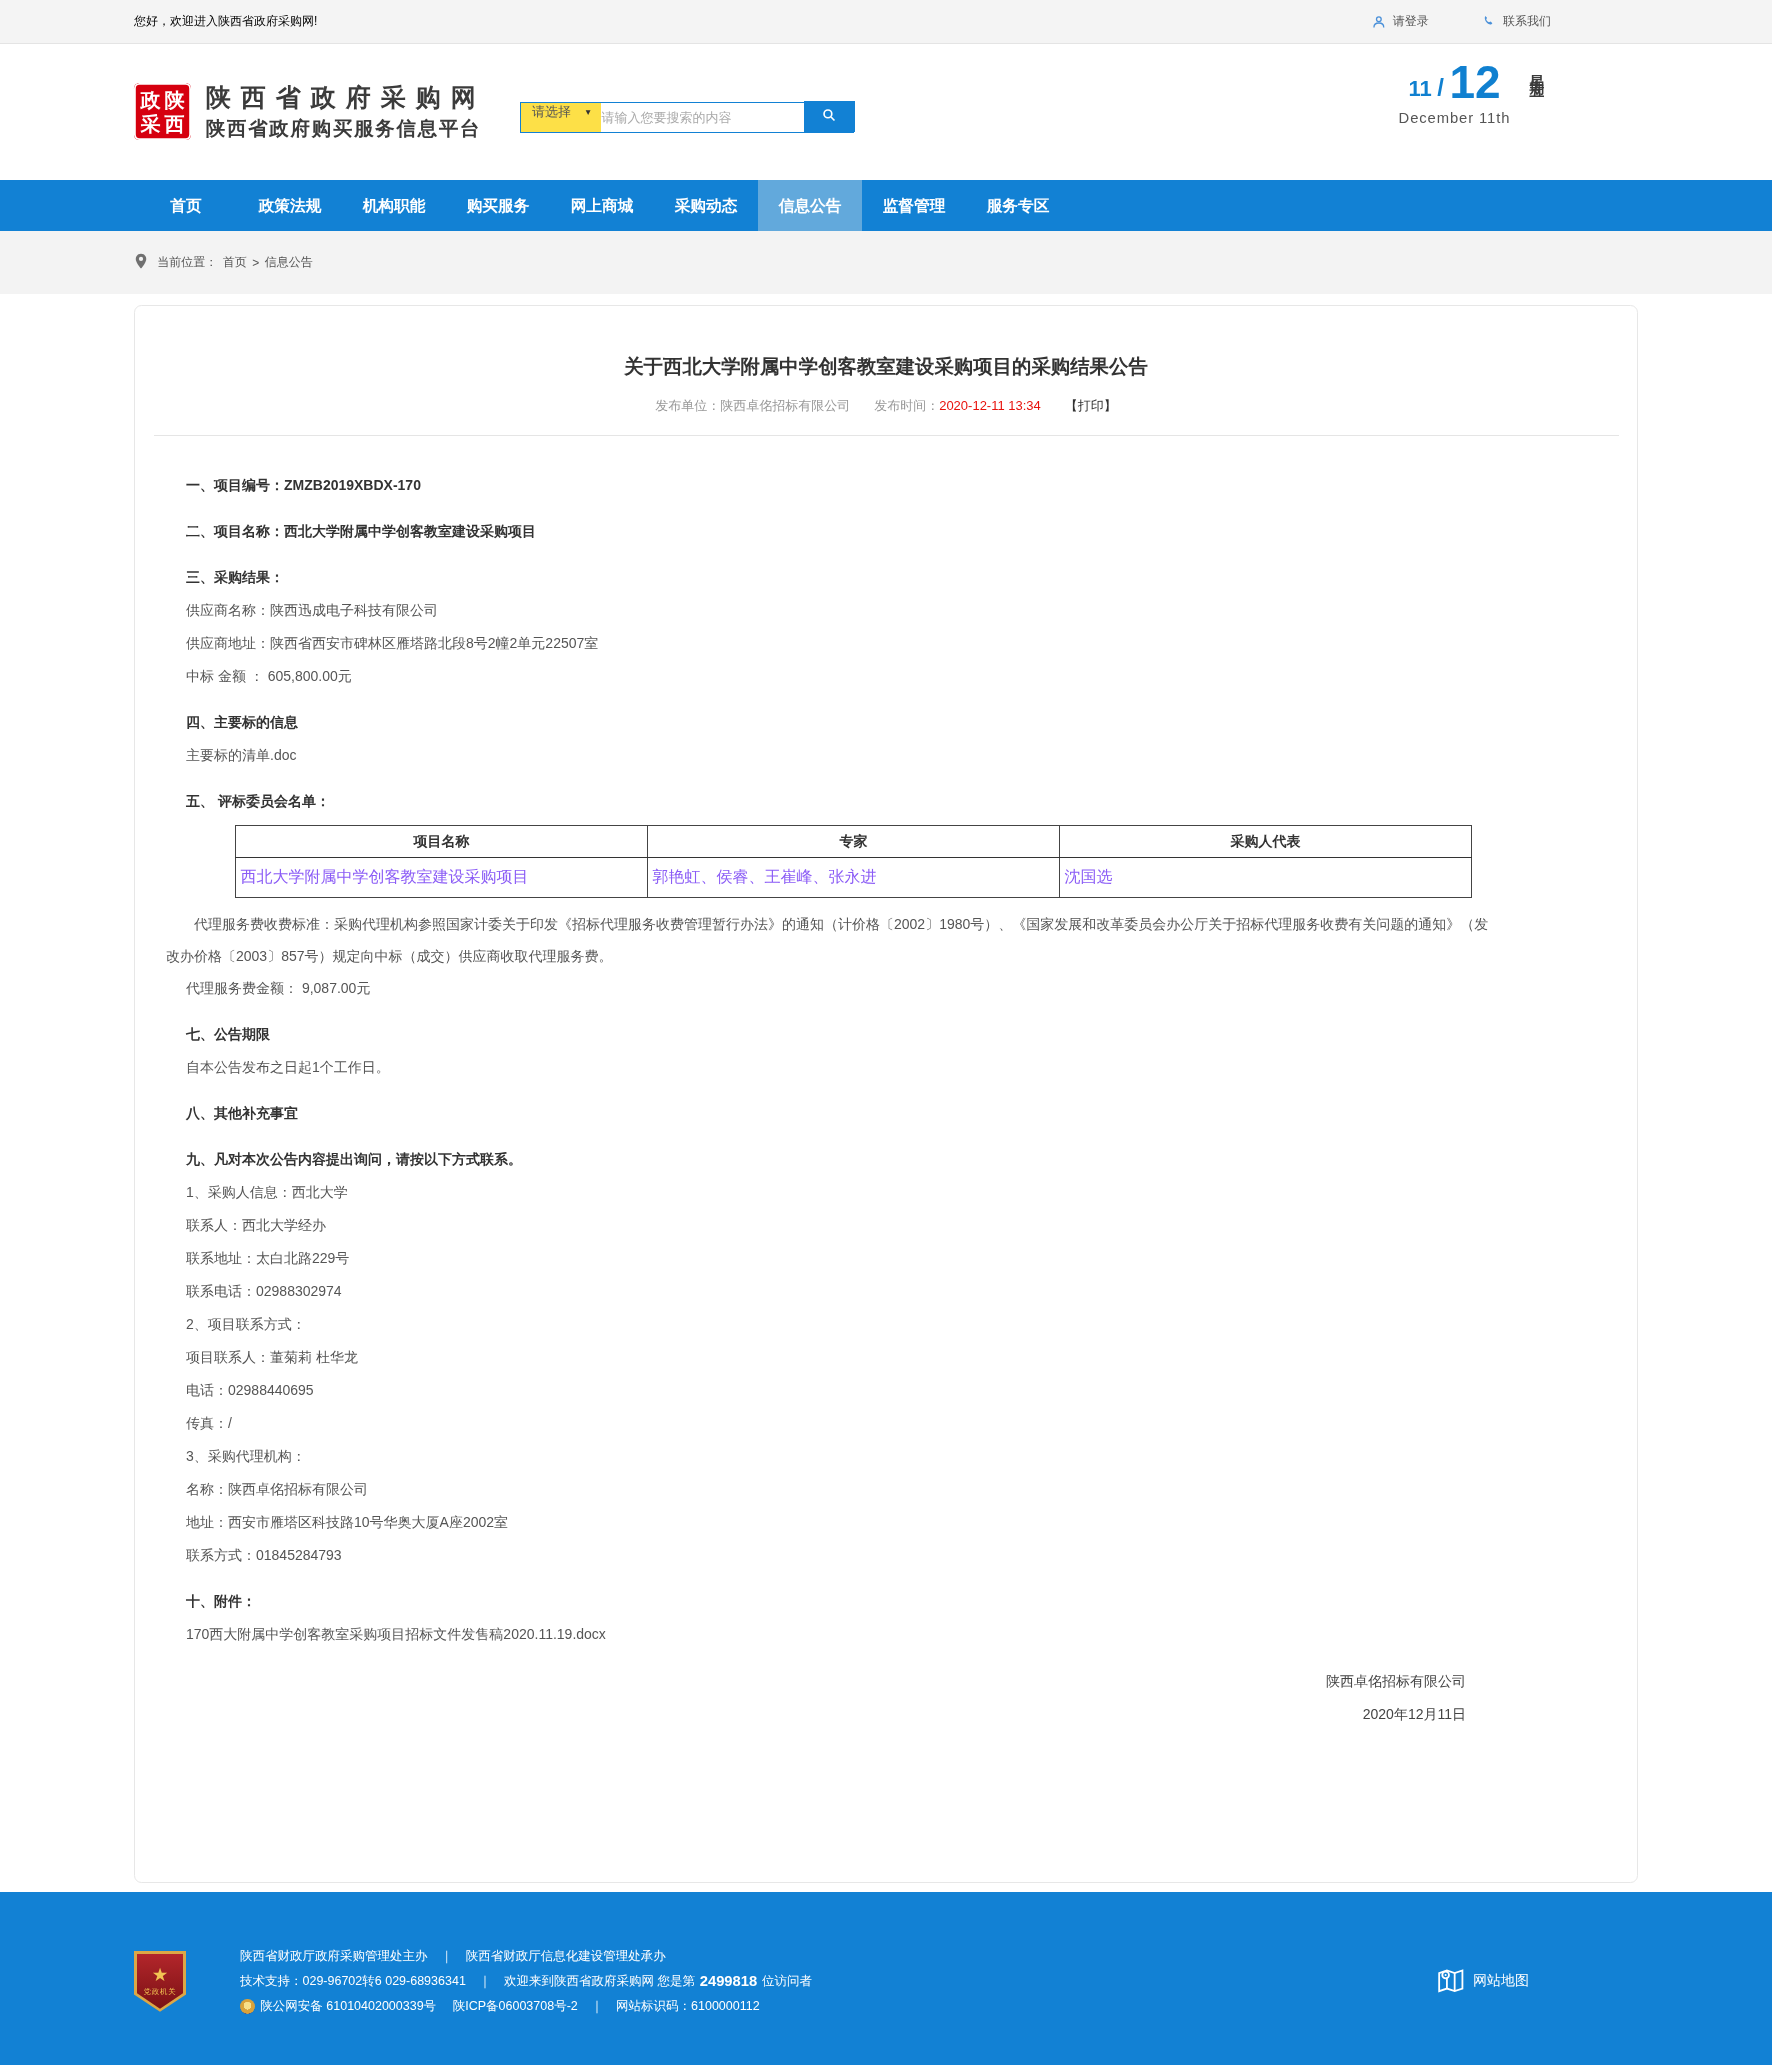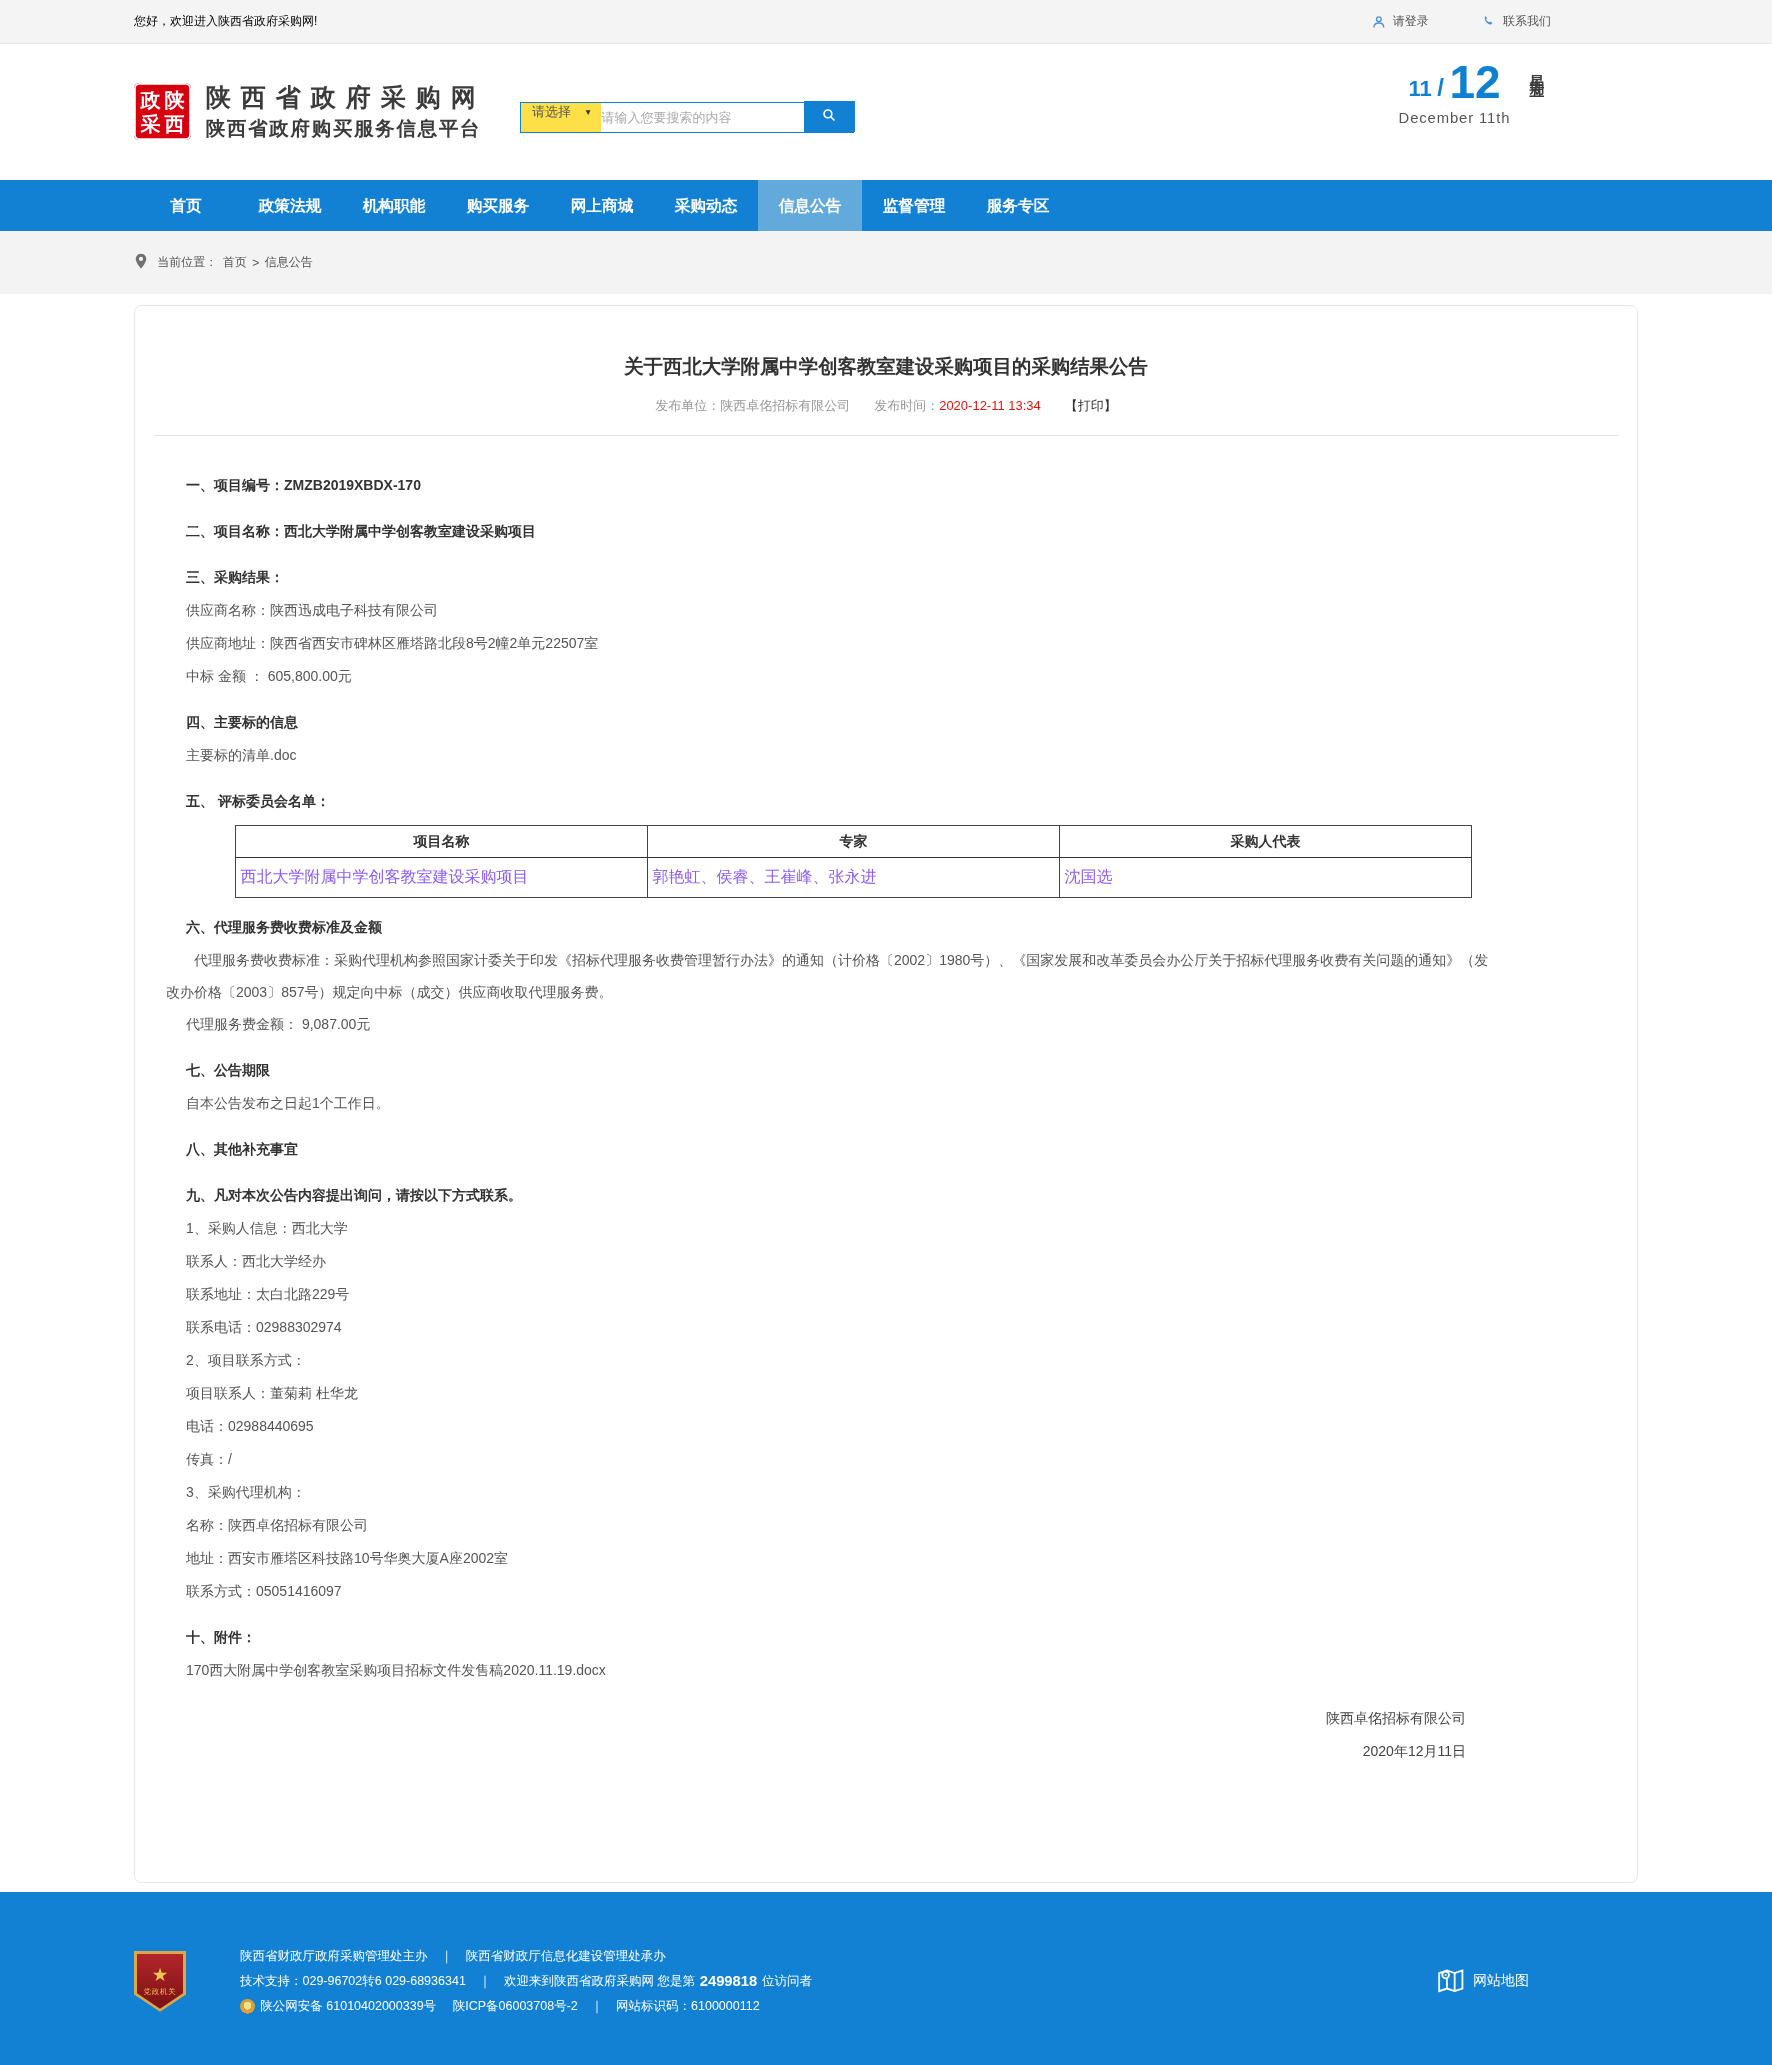--- a/index.html
+++ b/index.html
@@ -244,42 +244,41 @@
         </thead>
         <tbody>
           <tr>
             <td>西北大学附属中学创客教室建设采购项目</td>
             <td>郭艳虹、侯睿、王崔峰、张永进</td>
             <td>沈国选</td>
           </tr>
         </tbody>
       </table>
 
-      <h3>六、代理服务费收费标准及金额</h3>
       <p class="para-wide">代理服务费收费标准：采购代理机构参照国家计委关于印发《招标代理服务收费管理暂行办法》的通知（计价格〔2002〕1980号）、《国家发展和改革委员会办公厅关于招标代理服务收费有关问题的通知》（发改办价格〔2003〕857号）规定向中标（成交）供应商收取代理服务费。</p>
       <p>代理服务费金额： 9,087.00元</p>
 
       <h3>七、公告期限</h3>
       <p>自本公告发布之日起1个工作日。</p>
 
       <h3>八、其他补充事宜</h3>
 
       <h3>九、凡对本次公告内容提出询问，请按以下方式联系。</h3>
       <p>1、采购人信息：西北大学</p>
       <p>联系人：西北大学经办</p>
       <p>联系地址：太白北路229号</p>
       <p>联系电话：02988302974</p>
       <p>2、项目联系方式：</p>
       <p>项目联系人：董菊莉 杜华龙</p>
       <p>电话：02988440695</p>
       <p>传真：/</p>
       <p>3、采购代理机构：</p>
       <p>名称：陕西卓佲招标有限公司</p>
       <p>地址：西安市雁塔区科技路10号华奥大厦A座2002室</p>
-      <p>联系方式：05051416097</p>
+      <p>联系方式：01845284793</p>
 
       <h3>十、附件：</h3>
       <p>170西大附属中学创客教室采购项目招标文件发售稿2020.11.19.docx</p>
 
       <div class="signature">
         <p>陕西卓佲招标有限公司</p>
         <p>2020年12月11日</p>
       </div>
     </div>
   </div>

